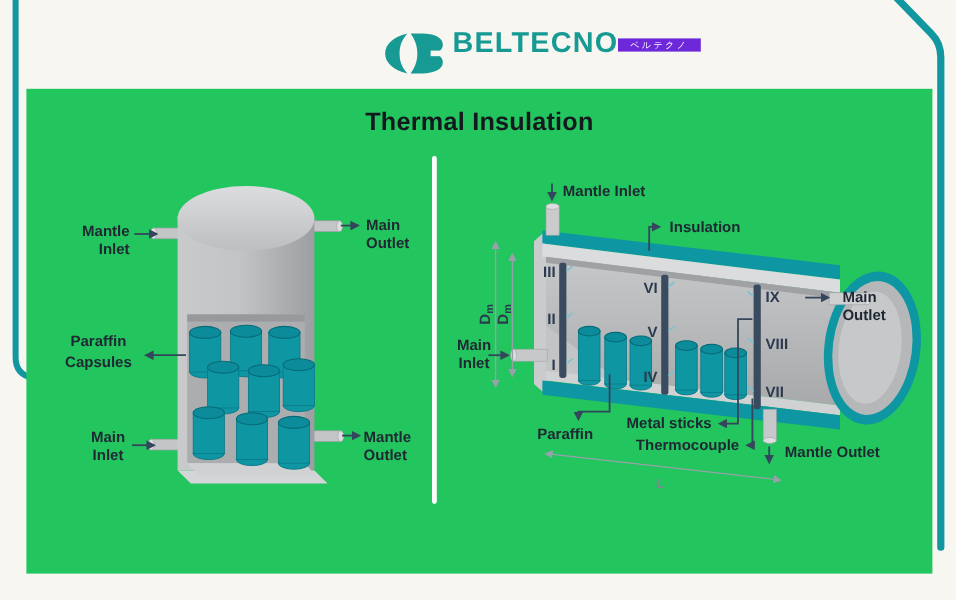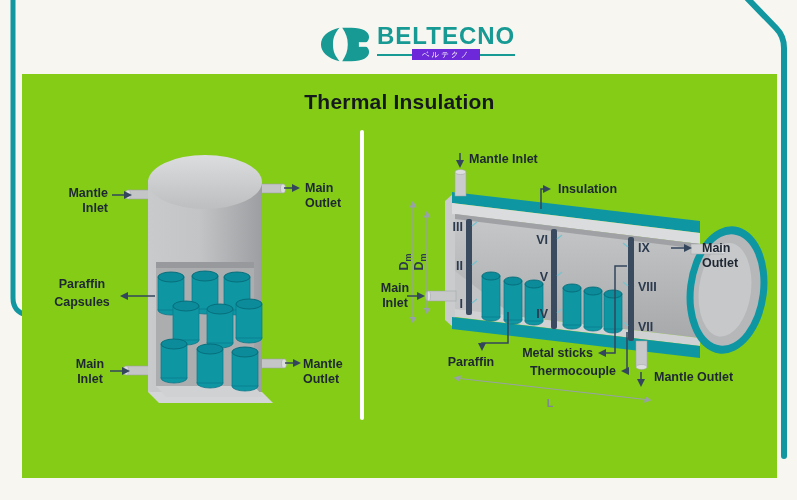--- a/index.html
+++ b/index.html
@@ -1,26 +1,26 @@
 <!DOCTYPE html>
 <html><head>
 <meta charset="utf-8">
 <style>
   html,body{margin:0;padding:0;background:#F8F6F1;}
   .stage{position:relative;width:797px;height:500px;background:#F8F6F1;overflow:hidden;
          font-family:"Liberation Sans",sans-serif;}
   .deco{position:absolute;left:0;top:0;width:797px;height:500px;pointer-events:none;}
   .logo{position:absolute;left:320px;top:26px;display:flex;align-items:flex-start;gap:7px;}
-  .logo-text{display:flex;flex-direction:column;}
+  .logo-text{display:flex;}
   .brand{font-size:24px;font-weight:800;letter-spacing:1px;line-height:20px;color:#179A94;}
   .banner{display:flex;align-items:center;margin-top:3px;}
   .banner .line{flex:1;height:2px;background:#179A94;}
   .banner .jp{background:#6d28d9;color:#ffffff;font-size:7.5px;letter-spacing:2px;
               padding:1px 10px;line-height:9px;white-space:nowrap;}
-  .panel{position:absolute;left:22px;top:74px;width:755px;height:404px;background:#84cc16;}
+  .panel{position:absolute;left:22px;top:74px;width:755px;height:404px;background:#22c55e;}
   .title{position:absolute;left:0;top:16px;width:755px;text-align:center;
          font-size:21px;font-weight:800;color:#15191E;letter-spacing:.2px;}
   .divider{position:absolute;left:338px;top:56px;width:4px;height:290px;background:#FFFFFF;border-radius:2px;}
   .dia{position:absolute;}
   svg text{font-family:"Liberation Sans",sans-serif;}
   .lbl{font-size:12.5px;font-weight:700;fill:#1E2732;}
   .num{font-size:12.5px;font-weight:700;fill:#2C3A4E;}
   .dim{font-size:11px;font-weight:700;fill:#7E8893;}
 </style>
 </head>

